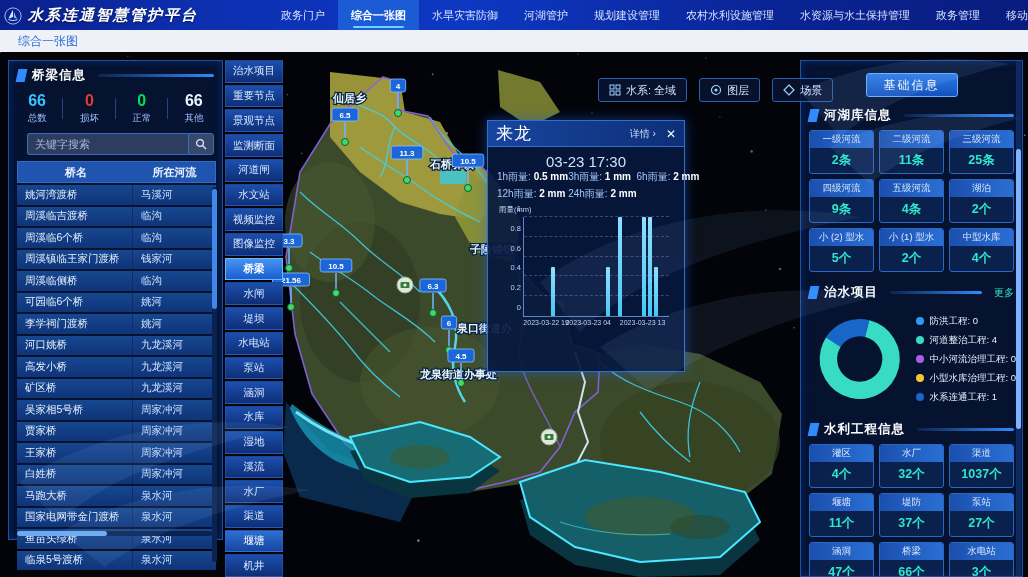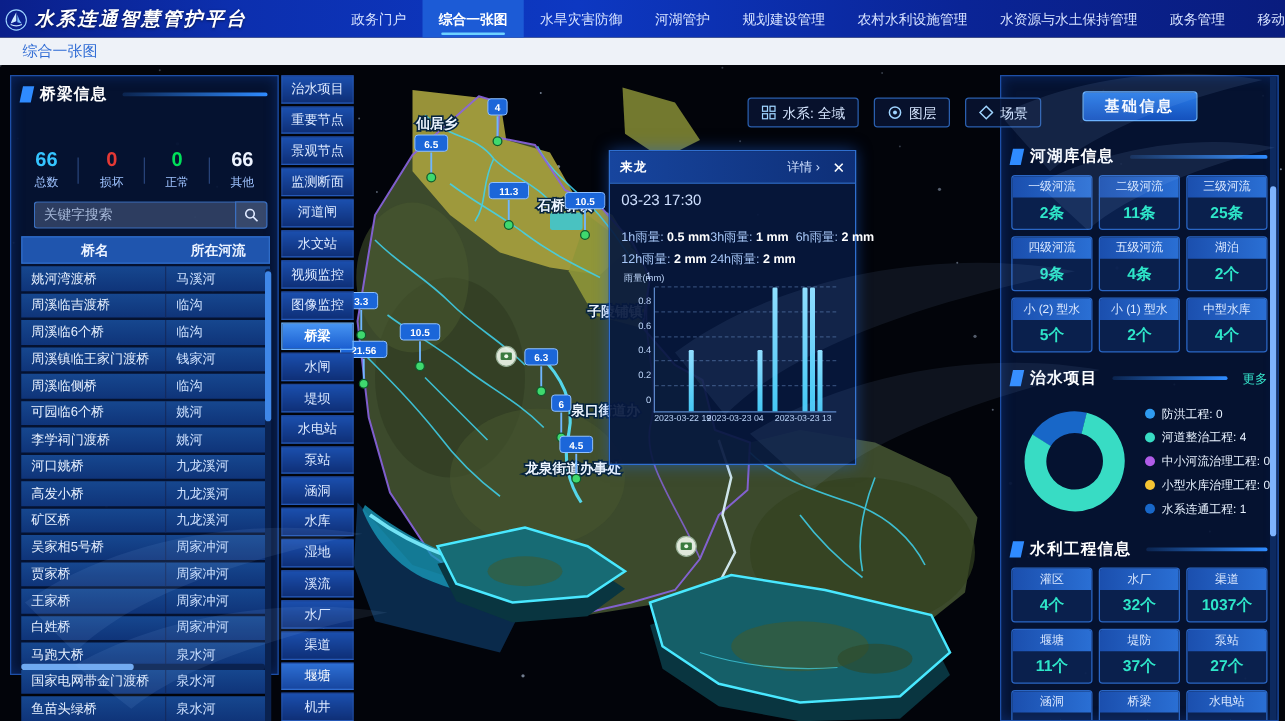--- a/index.html
+++ b/index.html
@@ -34,21 +34,21 @@
     box-shadow:0 0 10px rgba(20,80,200,.35) inset; z-index:2; }
   .sec-head { display:flex; align-items:center; gap:6px; padding:6px 8px 4px 8px; position:relative; }
   .sec-accent { width:9px; height:13px; background:#2f8bff; transform:skewX(-12deg); flex:none; }
   .sec-title { font-size:12.5px; font-weight:bold; color:#fff; letter-spacing:1px; white-space:nowrap; }
   .sec-line { flex:1; height:3px; margin-left:6px;
     background:linear-gradient(90deg,rgba(47,139,255,.15),#2f8bff); border-radius:2px; }
   .sec-more { font-size:10px; color:#35e0c8; margin-left:6px; cursor:pointer; white-space:nowrap; }
 
   
   #bridge-panel { left:8px; top:8px; width:215px; height:480px; }
-  .stats-row { display:grid; grid-template-columns:1fr 1fr 1fr 1fr; padding:4px 2px 6px 2px;margin-top:28px; }
+  .stats-row { display:grid; grid-template-columns:1fr 1fr 1fr 1fr; padding:4px 2px 6px 2px; }
   .stat { text-align:center; position:relative; }
   .stat:not(:last-child)::after { content:""; position:absolute; right:0; top:6px; bottom:6px;
     width:1px; background:rgba(90,140,230,.4); }
   .stat-val { font-size:16px; font-weight:bold; }
   .stat-label { font-size:9.5px; color:#9fc3ff; margin-top:2px; }
   .search-row { display:flex; margin:2px 8px 6px 18px; height:22px; }
   .search-input { flex:1; background:rgba(96,116,156,.45); border:1px solid #3a6fc0;
     border-right:none; border-radius:3px 0 0 3px; color:#e5eeff; font-size:11px; padding:0 7px;
     outline:none; }
   .search-input::placeholder { color:#a7b9d9; }
@@ -89,48 +89,48 @@
   #map-controls { position:absolute; left:598px; top:26px; display:flex; gap:12px; z-index:3; }
   .ctrl-btn { height:24px; display:flex; align-items:center; gap:5px; padding:0 10px;
     background:rgba(8,20,50,.85); border:1px solid #2a5fae; border-radius:3px; color:#d6e6ff;
     font-size:11px; cursor:pointer; white-space:nowrap; }
 
   
   #popup { position:absolute; left:487px; top:68px; width:198px; height:252px; z-index:4;
     background:rgba(7,24,62,.92); border:1px solid #2f6fd0; box-shadow:0 0 12px rgba(30,100,230,.5); }
   .popup-head { height:26px; background:linear-gradient(90deg,#17459e,#0e2f77); display:flex;
     align-items:center; padding:0 8px; border-bottom:1px solid #2f6fd0; }
-  .popup-title { font-size:10px; font-weight:bold; color:#fff; letter-spacing:1px; }
+  .popup-title { font-size:17px; font-weight:normal; color:#fff; letter-spacing:1px; }
   .popup-link { margin-left:auto; font-size:10px; color:#cfe0ff; cursor:pointer; }
   .popup-close { margin-left:10px; font-size:12px; color:#fff; cursor:pointer; line-height:1; }
   .popup-body { padding:6px 9px 4px 9px; }
-  .popup-time { font-size:12px; color:#cfe0ff; margin-bottom:16px; }
+  .popup-time { font-size:15px; color:#cfe0ff; margin-bottom:0;text-align:center; }
   .popup-stats { display:grid; grid-template-columns:1fr 1fr 1fr; row-gap:3px; }
   .pstat { font-size:10px; color:#a8c8f8; white-space:nowrap; }
   .pstat b { color:#fff; font-weight:bold; }
 
   
   .rain-chart { position:relative; margin-top:6px; height:128px; }
   .rc-ylabel { position:absolute; left:2px; top:-2px; font-size:7.5px; color:#bcd4f8;text-align:right; }
   .rc-plot { position:absolute; left:26px; right:6px; top:10px; bottom:18px;
     border-left:1px solid #5a86c8; border-bottom:1px solid #5a86c8; }
   .rc-grid { position:absolute; left:0; right:0; height:0; border-top:1px dashed rgba(130,170,230,.35); }
   .rc-ytick { position:absolute; right:calc(100% + 3px); transform:translateY(-50%);
     font-size:7.5px; color:#bcd4f8; }
   .rc-bar { position:absolute; bottom:0; width:4px; background:linear-gradient(180deg,#6fd4ff,#2da4e8);
     border-radius:1px 1px 0 0; }
   .rc-xlabel { position:absolute; top:calc(100% + 3px); font-size:7px; color:#bcd4f8;
     white-space:nowrap; transform:translateX(-35%); }
   .rc-xlabel.first { transform:translateX(-8%); }
 
   
   #right-panel { right:5px; top:8px; width:223px; height:517px; overflow:hidden; }
-  .tab-btn { margin:12px auto 14px auto; width:92px; height:24px; display:flex; align-items:center;
+  .tab-btn { margin:12px auto 4px auto; width:92px; height:24px; display:flex; align-items:center;
     justify-content:center; background:linear-gradient(180deg,#2a7de8,#1451bd);
-    border:1px solid #66b0ff; border-radius:3px; color:#fff; font-size:12px; font-weight:bold;
+    border:1px solid #66b0ff; border-radius:3px; color:#fff; font-size:12px; font-weight:normal;
     letter-spacing:2px; cursor:pointer; }
   .cell-grid { display:grid; grid-template-columns:1fr 1fr 1fr; gap:5px; padding:2px 8px 6px 8px; }
   .cell { border:1px solid #2a66c4; border-radius:3px; background:rgba(16,45,105,.5);
     overflow:hidden; }
   .cell-label { height:17px; display:flex; align-items:center; justify-content:center;
     background:linear-gradient(90deg,#1b4fae,#2a6fd4); font-size:9.5px; color:#dce9ff;
     white-space:nowrap; }
   .cell-value { height:25px; display:flex; align-items:center; justify-content:center;
     font-size:12.5px; font-weight:bold; color:#2ee6c9; }
   .donut-row { display:flex; align-items:center; padding:0 6px 2px 10px; }

